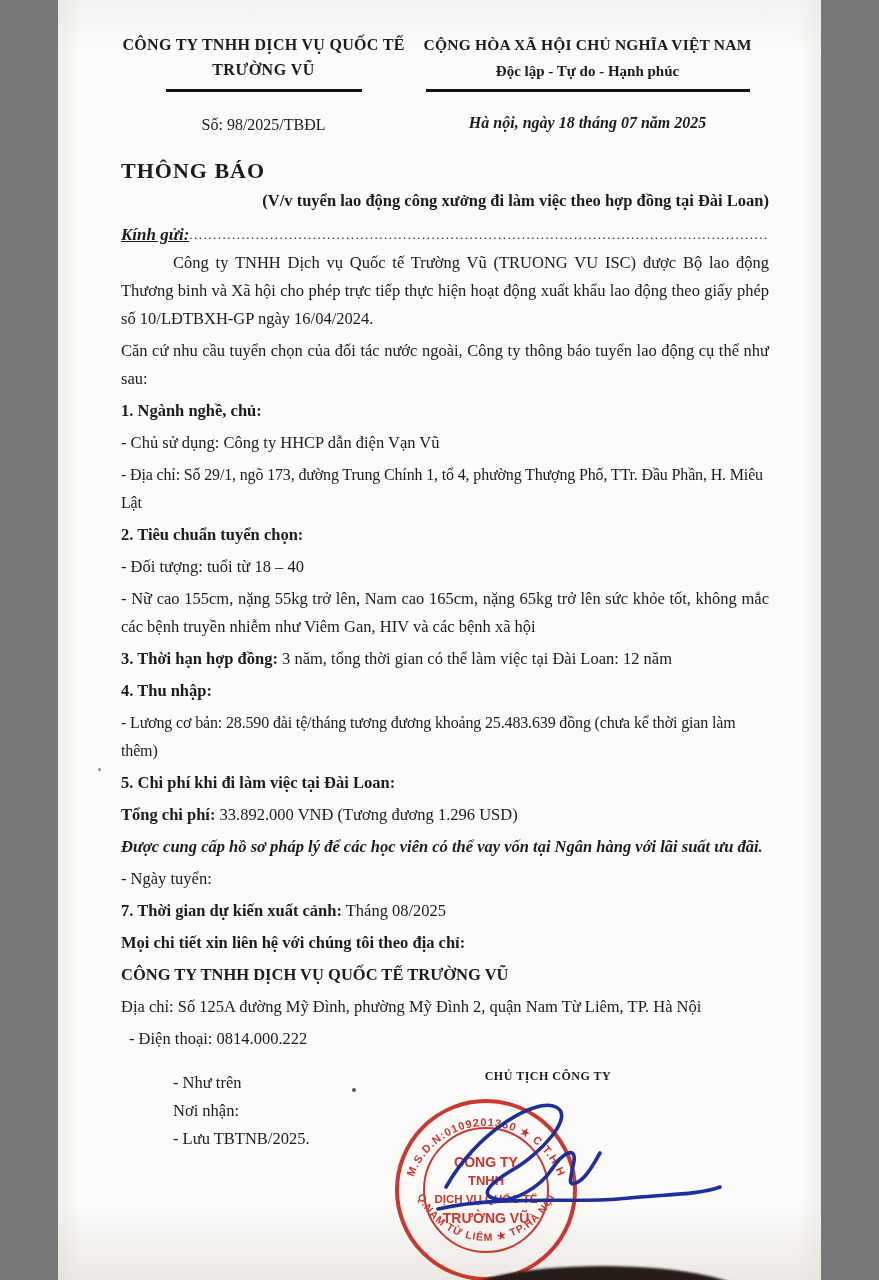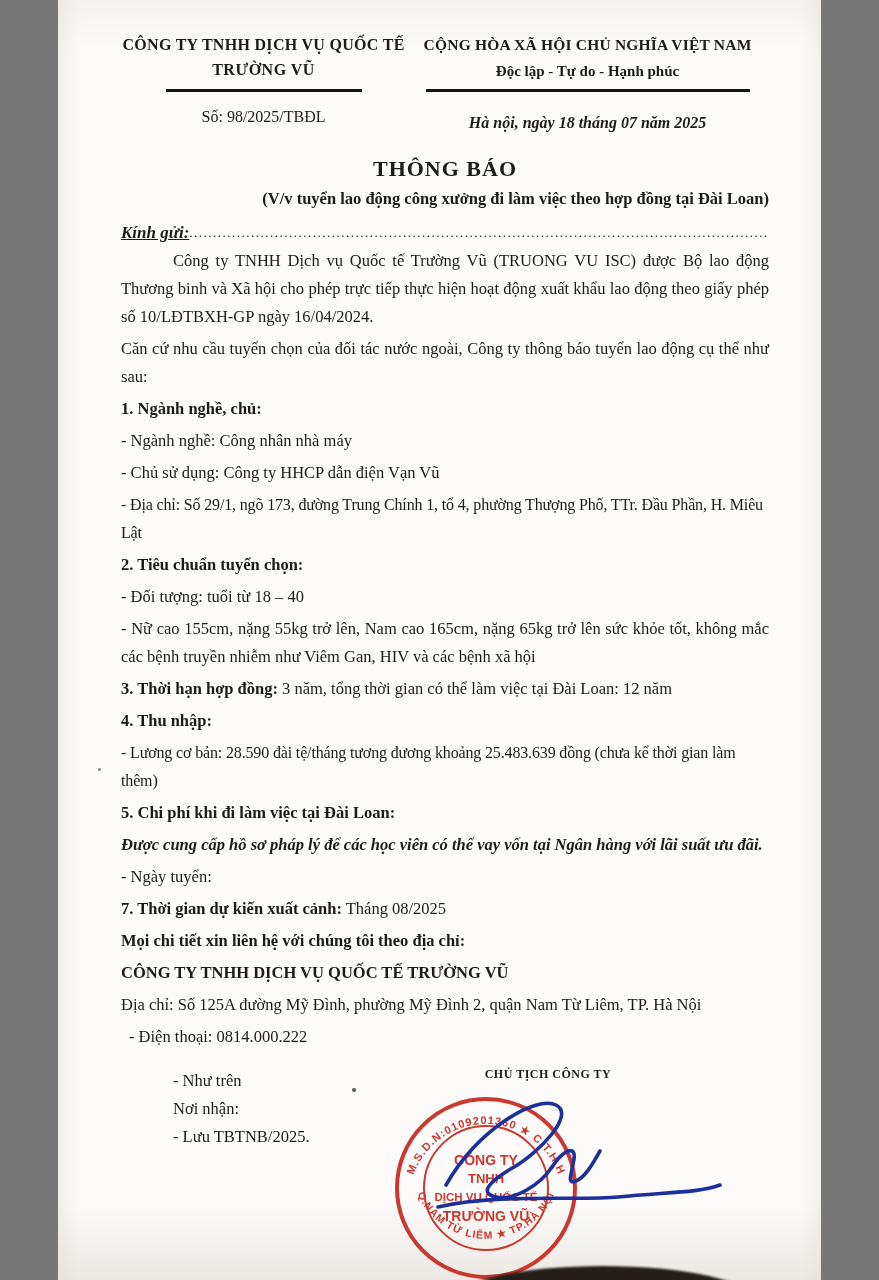--- a/index.html
+++ b/index.html
@@ -17,26 +17,26 @@
   }
   .inner{padding:36px 52px 0 63px;}
   
   .hdr{display:flex;}
   .hdr-left{width:44%;text-align:center;}
   .hdr-right{width:56%;text-align:center;}
   .hl1{font-weight:bold;font-size:16px;letter-spacing:.3px;}
   .hl2{font-weight:bold;font-size:16px;margin-top:7px;letter-spacing:.5px;}
   .rule-l{width:196px;height:2.5px;background:#141414;margin:10px auto 0;}
   .rule-r{width:324px;height:2.5px;background:#141414;margin:9px auto 0;}
-  .docnum{margin-top:16px;font-size:16px;}
+  .docnum{margin-top:24px;font-size:16px;}
   .hr1{font-weight:bold;font-size:15.5px;letter-spacing:.2px;}
   .hr2{font-weight:bold;font-size:15px;margin-top:9px;}
   .dateline{margin-top:22px;font-style:italic;font-weight:bold;font-size:16px;}
   
-  .title{margin-top:24px;text-align:center;font-weight:bold;font-size:22px;letter-spacing:1px;}
+  .title{margin-top:24px;text-align:left;font-weight:bold;font-size:22px;letter-spacing:1px;}
   .subtitle{margin-top:7px;text-align:right;font-weight:bold;font-size:16.5px;}
   
   .salut{display:flex;align-items:baseline;margin:14px 0 4px;}
   .salut .kg{font-weight:bold;font-style:italic;font-size:17px;text-decoration:underline;white-space:nowrap;}
   .salut .dots{flex:1;overflow:hidden;white-space:nowrap;font-size:13px;letter-spacing:1.5px;color:#222;transform:translateY(-1px);}
   
   .body{font-size:16.5px;line-height:28px;}
   .body p{margin:4px 0;}
   .para-indent{text-indent:52px;text-align:justify;}
   .just{text-align:justify;}
@@ -87,30 +87,30 @@
     <div class="salut">
       <span class="kg">Kính gửi:</span>
         <span class="dots">......................................................................................................................................................</span>
     </div>
 
     <div class="body">
       <p class="para-indent">Công ty TNHH Dịch vụ Quốc tế Trường Vũ (TRUONG VU ISC) được Bộ lao động Thương binh và Xã hội cho phép trực tiếp thực hiện hoạt động xuất khẩu lao động theo giấy phép số 10/LĐTBXH-GP ngày 16/04/2024.</p>
       <p class="just">Căn cứ nhu cầu tuyển chọn của đối tác nước ngoài, Công ty thông báo tuyển lao động cụ thể như sau:</p>
 
       <p><b>1. Ngành nghề, chủ:</b><span></span></p>
-      <p><b></b><span>- Ngành nghề: Công nhân nhà máy</span></p>
       <p><b></b><span>- Chủ sử dụng: Công ty HHCP dẫn điện Vạn Vũ</span></p>
       <p class="fit"><b></b><span>- Địa chỉ: Số 29/1, ngõ 173, đường Trung Chính 1, tổ 4, phường Thượng Phố, TTr. Đầu Phần, H. Miêu Lật</span></p>
       <p><b>2. Tiêu chuẩn tuyển chọn:</b><span></span></p>
       <p><b></b><span>- Đối tượng: tuổi từ 18 – 40</span></p>
       <p class="just"><b></b><span>- Nữ cao 155cm, nặng 55kg trở lên, Nam cao 165cm, nặng 65kg trở lên sức khỏe tốt, không mắc các bệnh truyền nhiễm như Viêm Gan, HIV và các bệnh xã hội</span></p>
       <p><b>3. Thời hạn hợp đồng:</b><span> 3 năm, tổng thời gian có thể làm việc tại Đài Loan: 12 năm</span></p>
       <p><b>4. Thu nhập:</b><span></span></p>
       <p class="fit"><b></b><span>- Lương cơ bản: 28.590 đài tệ/tháng tương đương khoảng 25.483.639 đồng (chưa kể thời gian làm thêm)</span></p>
       <p><b>5. Chi phí khi đi làm việc tại Đài Loan:</b><span></span></p>
+      <p><b>Tổng chi phí:</b><span> 33.892.000 VNĐ (Tương đương 1.296 USD)</span></p>
       <p class="bi"><b>Được cung cấp hồ sơ pháp lý để các học viên có thể vay vốn tại Ngân hàng với lãi suất ưu đãi.</b><span></span></p>
       <p><b></b><span>- Ngày tuyển:</span></p>
       <p><b>7. Thời gian dự kiến xuất cảnh:</b><span> Tháng 08/2025</span></p>
       <p><b>Mọi chi tiết xin liên hệ với chúng tôi theo địa chỉ:</b><span></span></p>
       <p><b>CÔNG TY TNHH DỊCH VỤ QUỐC TẾ TRƯỜNG VŨ</b><span></span></p>
       <p><b></b><span>Địa chỉ: Số 125A đường Mỹ Đình, phường Mỹ Đình 2, quận Nam Từ Liêm, TP. Hà Nội</span></p>
       <p class="ml8"><b></b><span>- Điện thoại: 0814.000.222</span></p>
     </div>
 
     <div class="footer">

